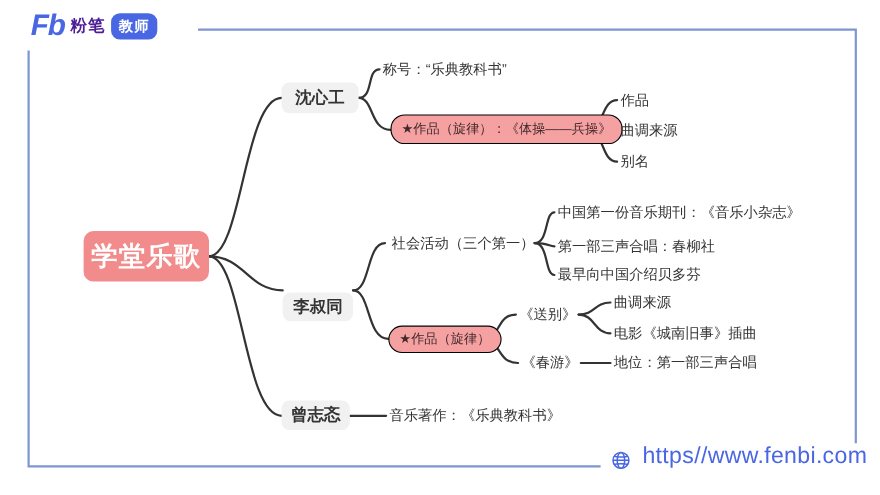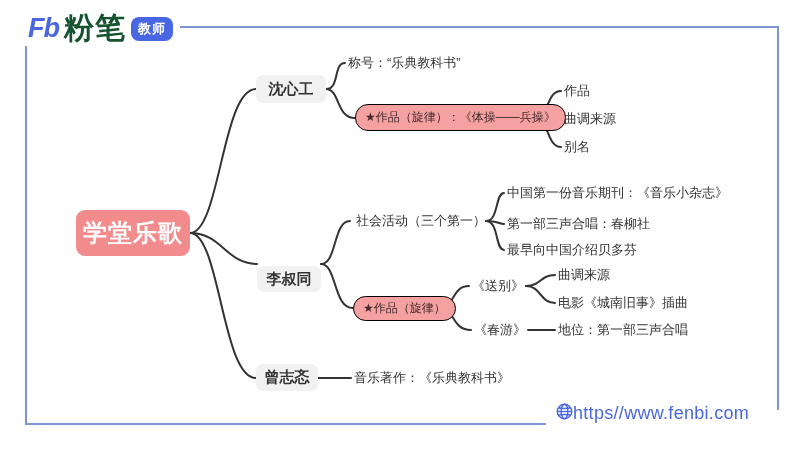--- a/index.html
+++ b/index.html
@@ -9,21 +9,21 @@
     font-family:"Liberation Sans","DejaVu Sans",sans-serif;
     position:relative;overflow:hidden;
     color:#333;
   }
   .stage{position:absolute;inset:0;width:800px;height:328px;}
   svg.lines{position:absolute;left:0;top:0;width:800px;height:450px;z-index:1;}
 
   
   .logo{position:absolute;left:28px;top:8px;display:flex;align-items:center;gap:5px;z-index:3;background:#fff;padding-right:6px;}
   .logo .fbmark{font-weight:bold;font-size:27px;color:#4A67E3;letter-spacing:-1px;font-style:italic;}
-  .logo .brandname{font-weight:bold;font-size:30px;color:#14532d;letter-spacing:1px;font-family:Liberation Serif, serif;}
+  .logo .brandname{font-weight:bold;font-size:15px;color:#4c1d95;letter-spacing:1px;font-family:Liberation Serif, serif;}
   .logo .badge{background:#4A67E3;color:#fff;font-size:13px;font-weight:bold;
     padding:3px 7px;border-radius:8px;letter-spacing:1px;}
 
   
   .node{position:absolute;z-index:2;box-sizing:border-box;}
   .node-root{
     left:76px;top:210px;width:114px;height:46px;
     background:#F28B8B;border-radius:9px;
     color:#fff;font-weight:bold;font-size:24px;letter-spacing:1px;
     display:flex;align-items:center;justify-content:center;
@@ -40,22 +40,22 @@
     padding:0 9px;white-space:nowrap;
   }
   .leaf{
     position:absolute;z-index:2;font-size:13px;color:#333;
     line-height:18px;white-space:nowrap;
   }
 
   
   .siteurl{
     position:absolute;left:552px;top:403px;z-index:3;
-    display:flex;align-items:flex-start;gap:0;
-    color:#4A67E3;font-size:18px;letter-spacing:0.3px;background:#fff;padding-left:4px;
+    display:flex;align-items:flex-end;gap:11px;
+    color:#4A67E3;font-size:21px;letter-spacing:0.3px;background:#fff;padding-left:4px;
   }
 </style>
 </head>
 <body>
 
 <div class="stage">
 
   <svg class="lines" viewBox="0 0 800 450">
 
     <g stroke="#7E96CF" stroke-width="2" fill="none">

